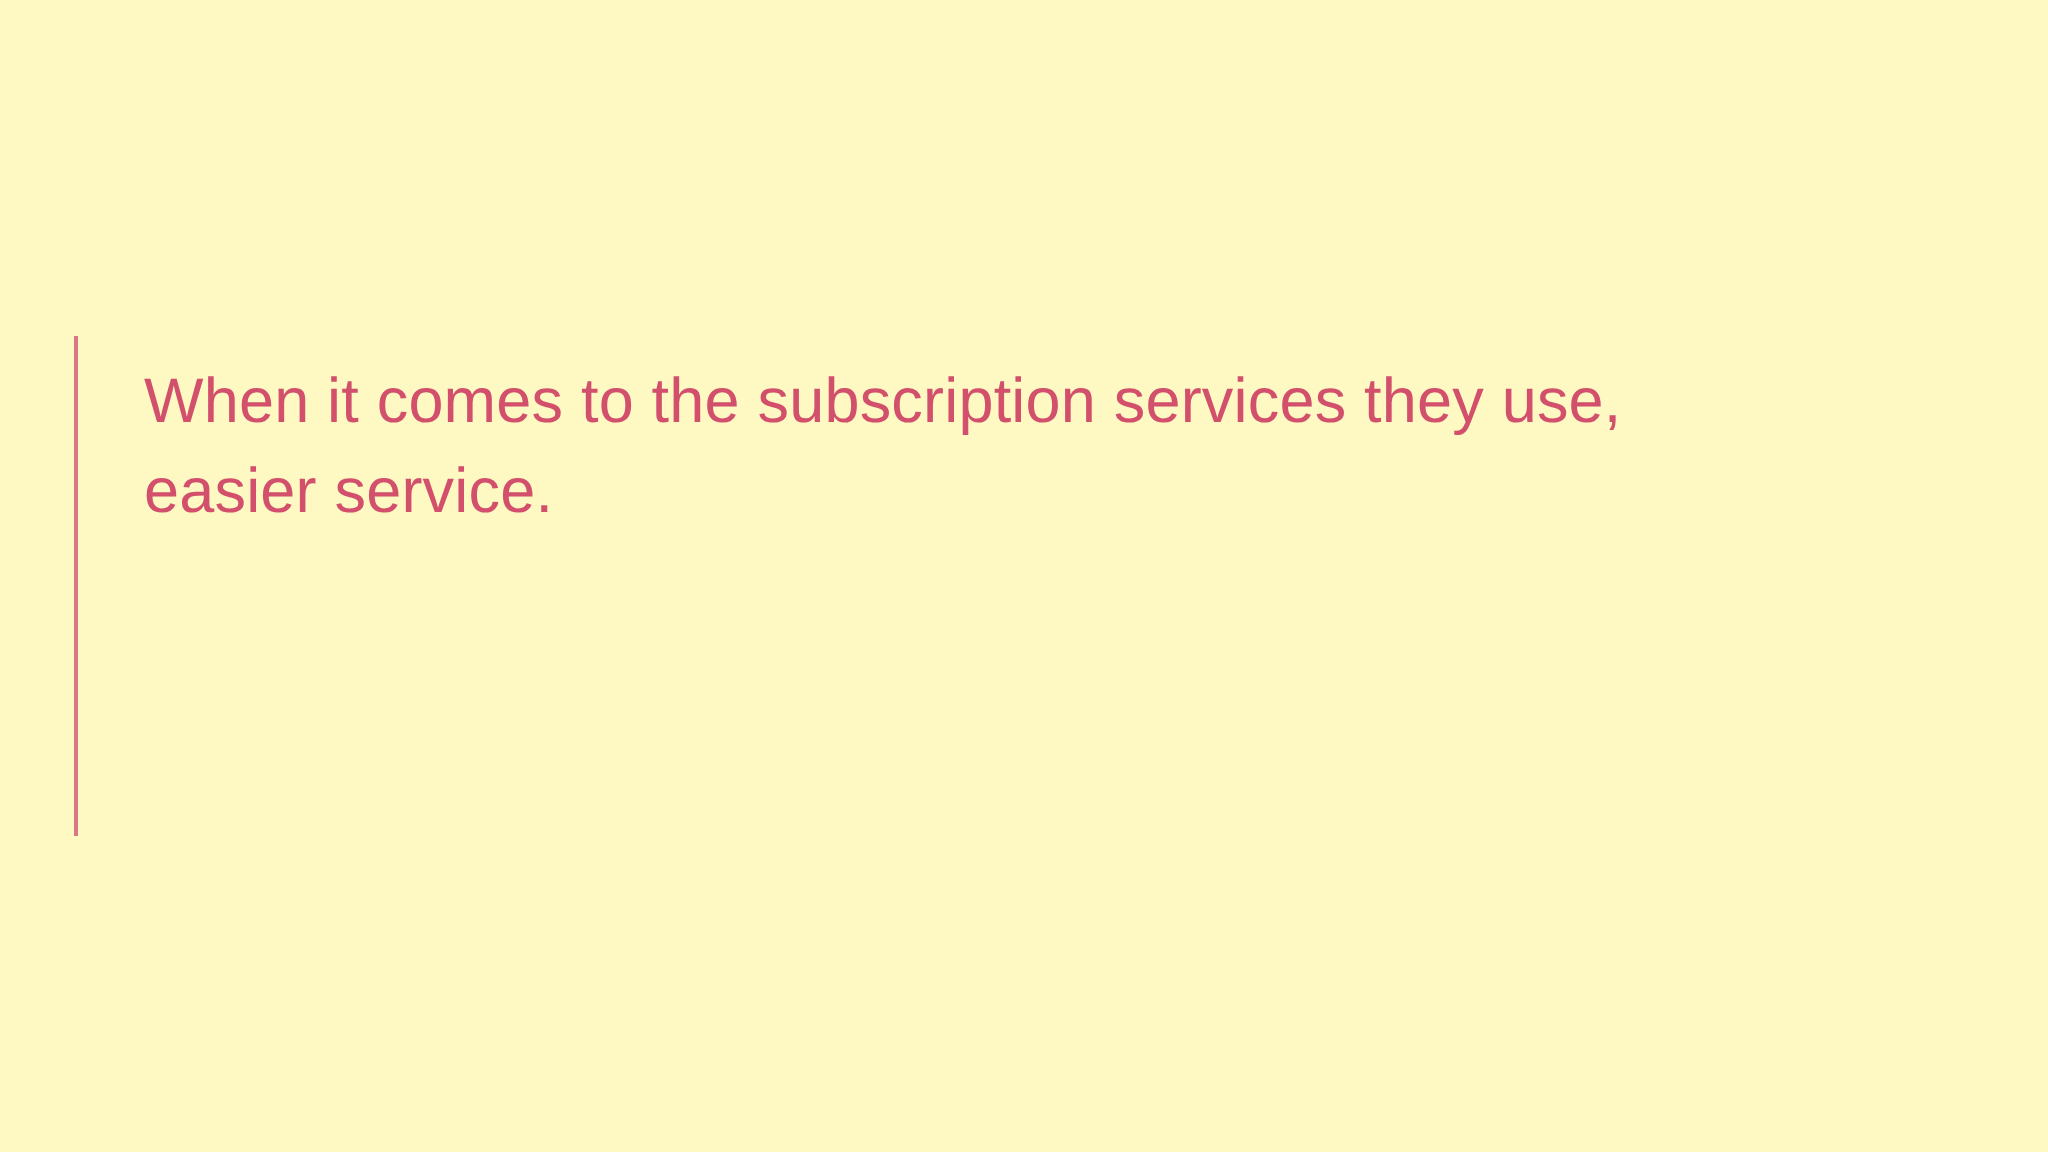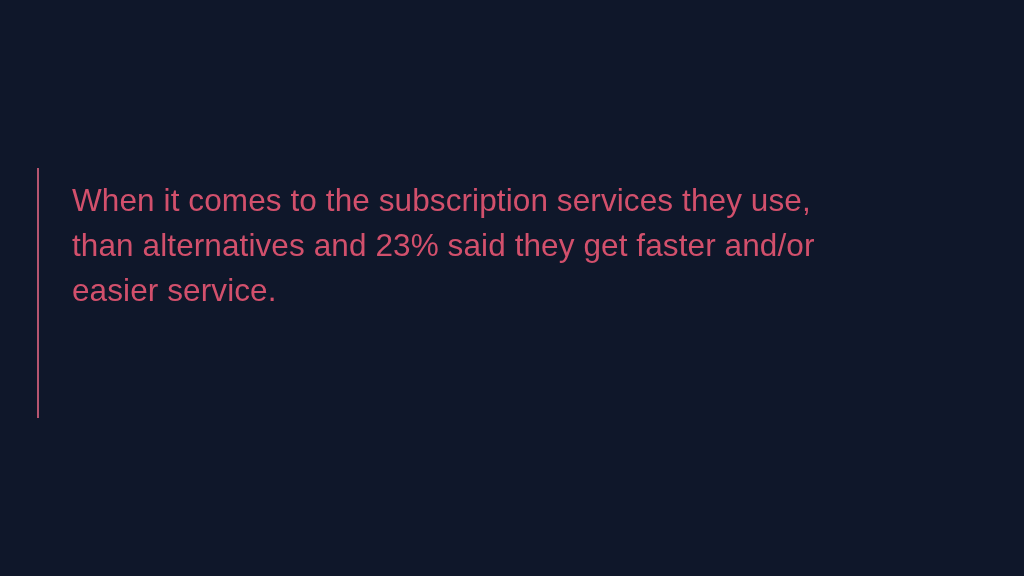--- a/index.html
+++ b/index.html
@@ -11,21 +11,21 @@
     height: 576px;
     overflow: hidden;
     background: #dedede;
     font-family: "Liberation Sans", sans-serif;
   }
 
   #slide {
     position: relative;
     width: 1024px;
     height: 576px;
-    background: #0f172a;
+    background: #fef9c3;
   }
 
   
   #accent-rule {
     position: absolute;
     left: 37px;
     top: 168px;
     width: 2px;
     height: 250px;
     background: #d4607c;
@@ -52,17 +52,16 @@
 </style>
 </head>
 <body>
 
 <div id="slide">
 
   <div id="accent-rule"></div>
 
   <div id="quote-block">
     <div class="quote-line">When it comes to the subscription services they use,</div>
-    <div class="quote-line">than alternatives and 23% said they get faster and/or</div>
     <div class="quote-line">easier service.</div>
   </div>
 
 </div>
 
 </body></html>

